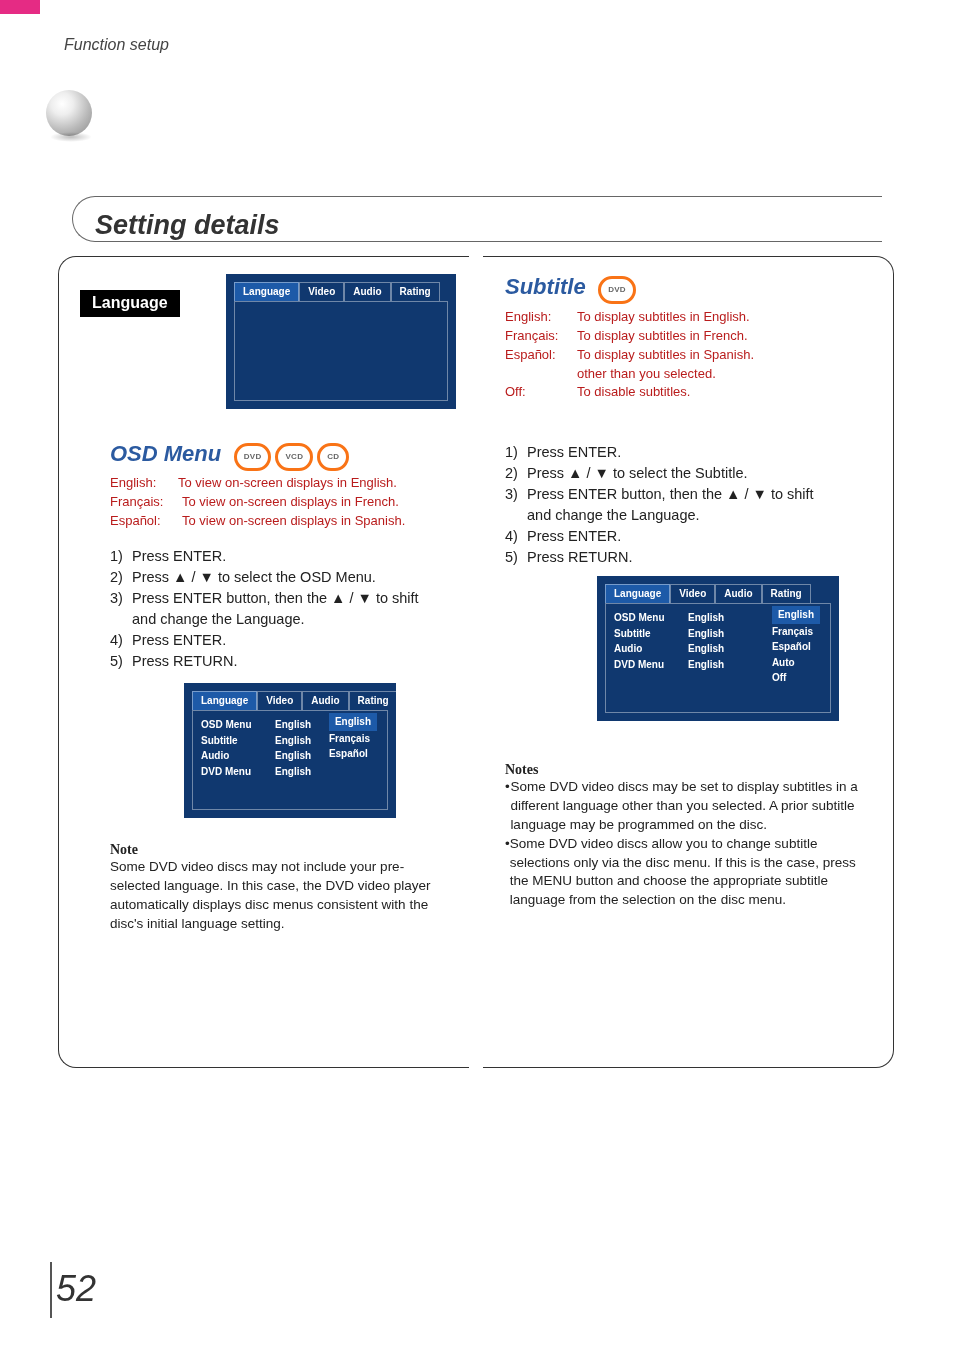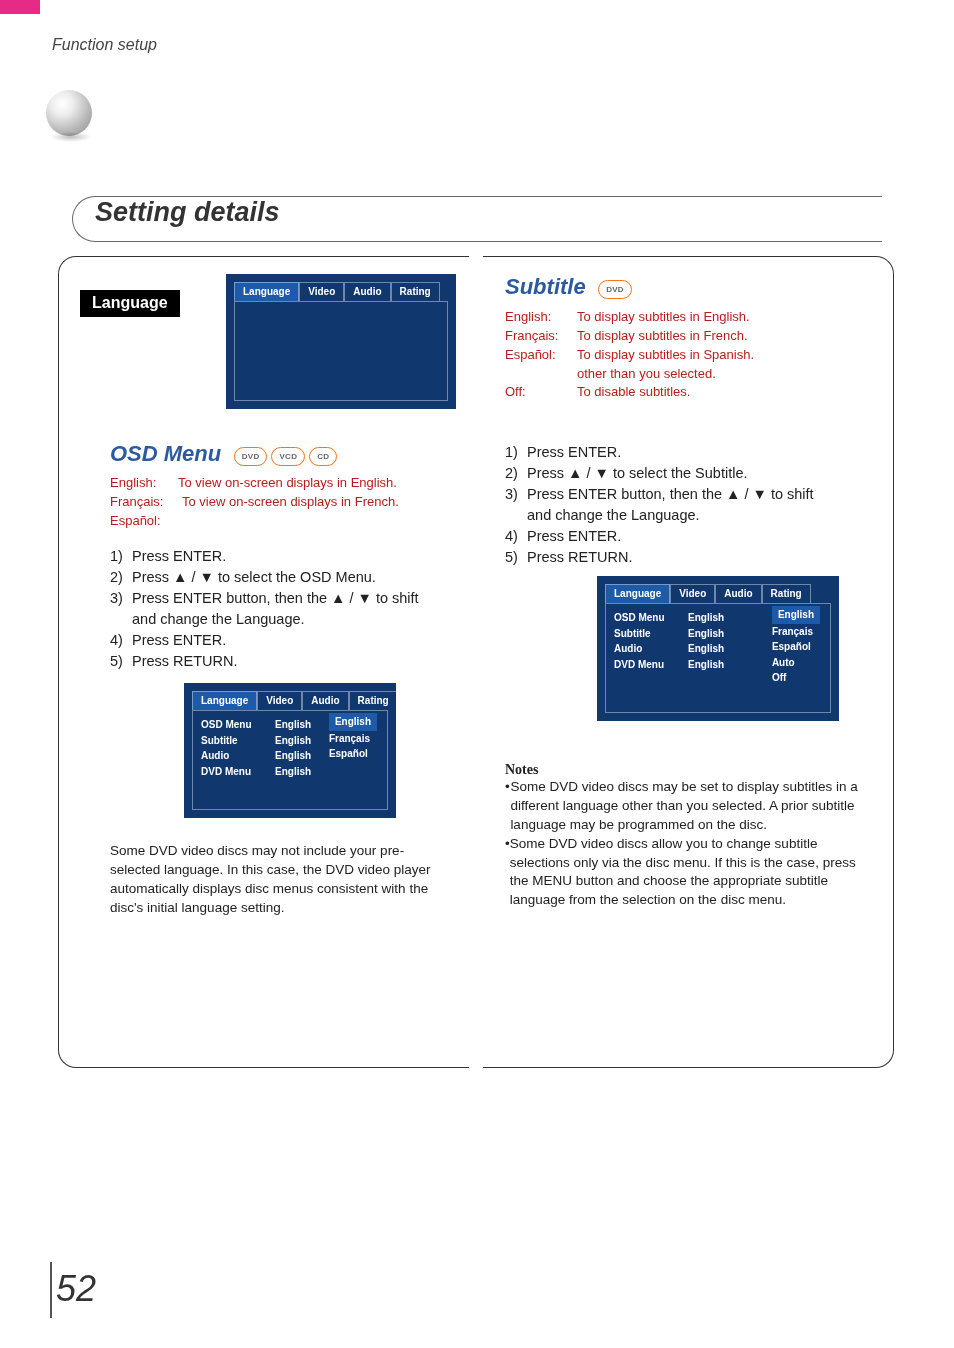--- a/index.html
+++ b/index.html
@@ -1,24 +1,24 @@
 <!DOCTYPE html>
 <html><head>
 <meta charset="utf-8">
 <style>
   * { box-sizing: border-box; margin: 0; padding: 0; }
   html, body { width: 954px; height: 1348px; background: #fff; font-family: Helvetica, Arial, sans-serif; color: #222; }
   .page { position: relative; width: 954px; height: 1348px; }
   .topbar { position: absolute; top: 0; left: 0; width: 40px; height: 14px; background: #e52b84; }
-  .header-label { position: absolute; left: 52px; top: 36px; font-size: 16px; color: #444; font-style: italic; }
+  .header-label { position: absolute; left: 64px; top: 36px; font-size: 16px; color: #444; font-style: italic; }
   .sphere-wrap { position: absolute; left: 46px; top: 90px; }
   .sphere { width: 46px; height: 46px; border-radius: 50%; background: radial-gradient(circle at 35% 30%, #fff 0%, #eee 25%, #bbb 60%, #888 100%); }
   .sphere-wrap::after { content: ""; position: absolute; left: 4px; top: 42px; width: 42px; height: 10px; background: radial-gradient(ellipse at center, rgba(0,0,0,0.25) 0%, rgba(0,0,0,0) 70%); border-radius: 50%; }
 
-  .title-band { position: absolute; left: 72px; top: 196px; width: 810px; height: 46px; border: 1px solid #666; border-radius: 26px 0 0 26px; border-right: none; display: flex; align-items: flex-start; padding-left: 22px; }
+  .title-band { position: absolute; left: 72px; top: 196px; width: 810px; height: 46px; border: 1px solid #666; border-radius: 26px 0 0 26px; border-right: none; display: flex; align-items: flex-end; padding-left: 22px; }
   .title-band span { font-size: 27px; font-style: italic; font-weight: 700; color: #333; }
 
   .columns { position: absolute; left: 58px; top: 256px; width: 836px; height: 812px; display: flex; gap: 14px; }
   .col { flex: 1 1 50%; position: relative; }
   .col-frame { position: absolute; inset: 0; border: 1px solid #333; border-radius: 18px; }
   .left-frame .col-frame { border-right: none; border-top-right-radius: 0; border-bottom-right-radius: 0; }
   .right-frame .col-frame { border-left: none; border-top-left-radius: 0; border-bottom-left-radius: 0; }
 
   
   .lang-tag { position: absolute; left: 22px; top: 34px; background: #000; color: #fff; font-weight: 700; font-size: 16px; padding: 4px 12px 5px 12px; }
@@ -28,21 +28,21 @@
   .small-osd .tab.sel { background: #1d5aa8; }
   .small-osd .body { border: 1px solid rgba(255,255,255,0.4); min-height: 36px; padding: 6px 8px; }
   .osd-row { display: flex; gap: 12px; line-height: 1.55; }
   .osd-row .c1 { width: 62px; }
   .osd-row .c2 { width: 52px; }
   .osd-row .hl { color: #fff; }
   .osd-options { position: absolute; right: 10px; top: 30px; line-height: 1.55; text-align: left; }
 
   .section-title { font-size: 22px; font-style: italic; font-weight: 700; color: #2b5aa0; display: inline-block; }
   .disc-badges { display: inline-flex; gap: 4px; margin-left: 8px; vertical-align: 2px; }
-  .badge { display: inline-flex; align-items: center; justify-content: center; border: 1px solid #f97316; border-radius: 999px; padding: 0 7px; height: 19px; font-size: 8px; font-weight: 700; color: #666; letter-spacing: 0.3px; }
+  .badge { display: inline-flex; align-items: center; justify-content: center; border: 3px solid #f97316; border-radius: 999px; padding: 0 7px; height: 28px; font-size: 8px; font-weight: 700; color: #666; letter-spacing: 0.3px; }
 
   .osd-menu-title-wrap { position: absolute; left: 52px; top: 185px; }
 
   .desc { position: absolute; font-size: 13px; line-height: 1.45; color: #b91c1c; }
   .desc-row { display: flex; }
   .desc-row .k { width: 68px; }
   .desc-row .wide { width: 72px; }
 
   .steps { position: absolute; font-size: 14.5px; line-height: 1.45; }
   .steps .sline { display: flex; }
@@ -101,20 +101,21 @@
         <div class="desc-row">
             <span class="k">English:</span>
             <span>To view on-screen displays in English.</span>
           </div>
         <div class="desc-row">
             <span class="k wide">Français:</span>
             <span>To view on-screen displays in French.</span>
           </div>
         <div class="desc-row">
             <span class="k wide">Español:</span>
+            <span>To view on-screen displays in Spanish.</span>
           </div>
       </div>
 
       <div class="steps" style="left:52px; top:290px; width:340px;">
         <div class="sline">
             <span class="num">1)</span>
             <span>Press ENTER.</span>
           </div>
         <div class="sline">
             <span class="num">2)</span>
@@ -161,20 +162,21 @@
             </div>
           <div class="osd-options" style="top:2px;">
             <div style="background:#1d5aa8; padding:1px 6px;">English</div>
             <div>Français</div>
             <div>Español</div>
           </div>
         </div>
       </div>
 
       <div style="position:absolute; left:52px; top:586px; width:340px;">
+        <div class="note-h">Note</div>
         <div class="note-p">Some DVD video discs may not include your pre-selected language. In this case, the DVD video player automatically displays disc menus consistent with the disc's initial language setting.</div>
       </div>
     </div>
 
     <div class="col right-frame">
       <div class="col-frame"></div>
 
       <div style="position:absolute; left:22px; top:18px;">
         <span class="section-title">Subtitle</span>
         <span class="disc-badges">

